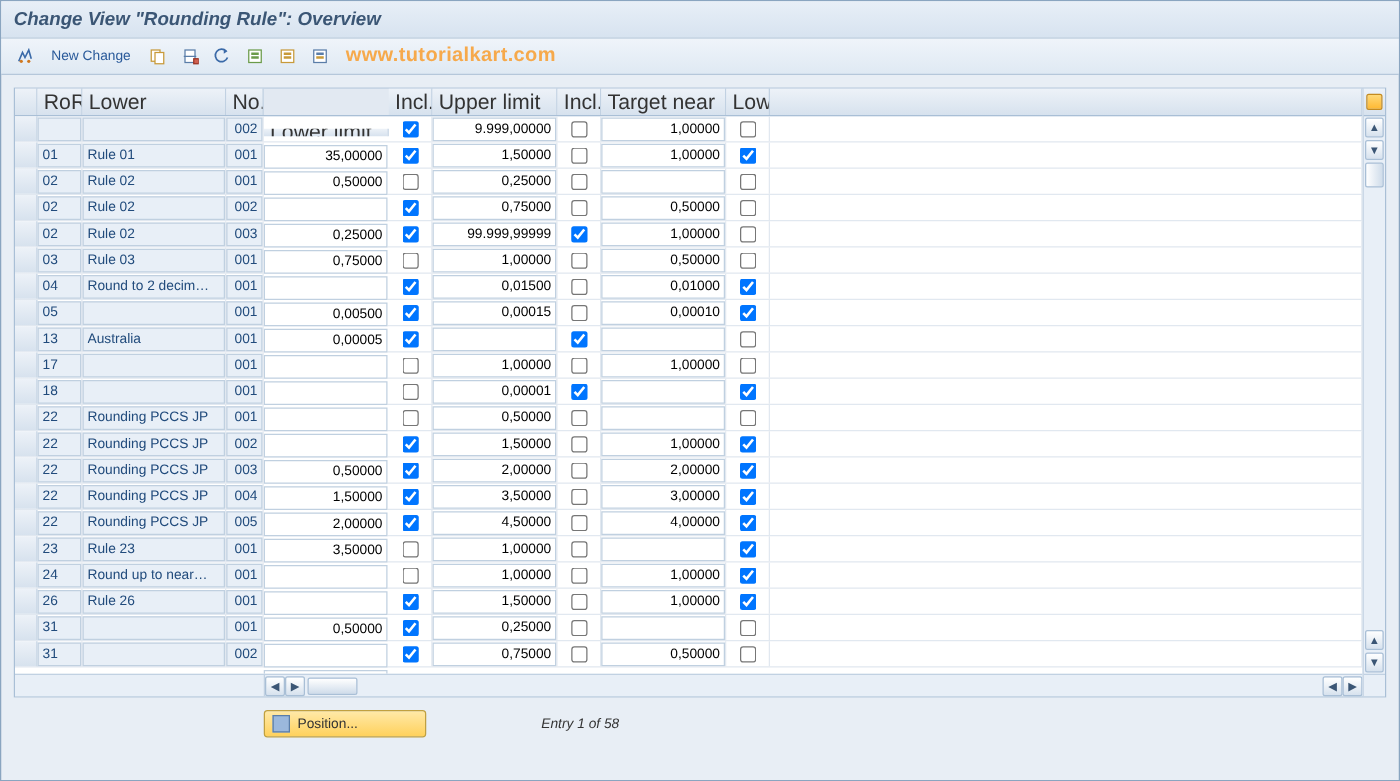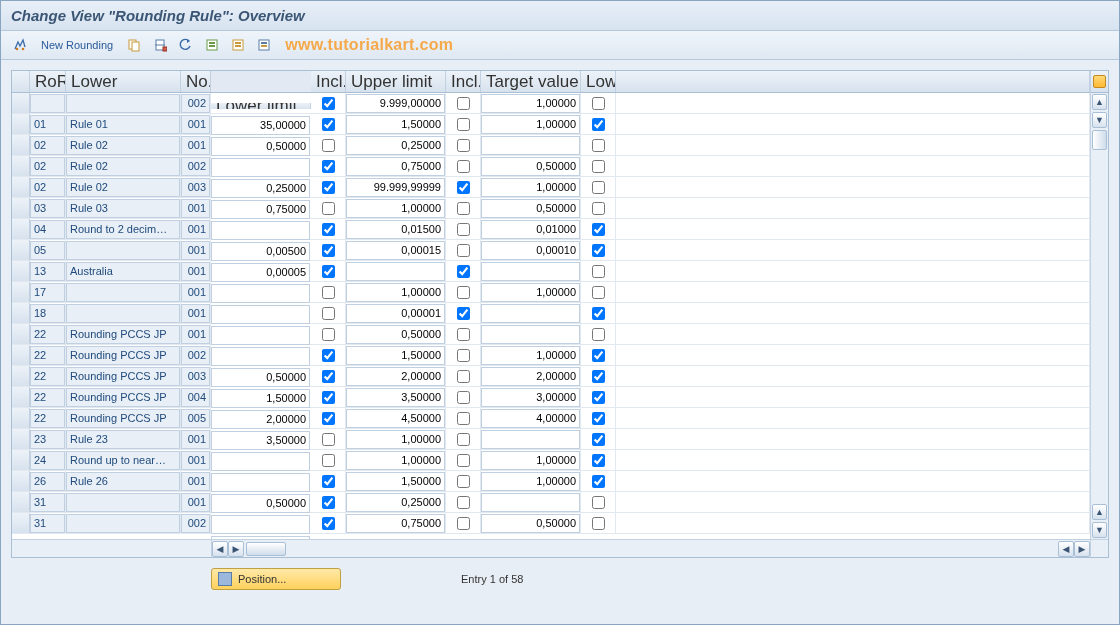--- a/index.html
+++ b/index.html
@@ -223,61 +223,61 @@
       top:0; left:0; right:0;
       height: 20px;
       background: linear-gradient(to right,#fff,#cfdcea);
       border:1px solid #a9bfd6;
       border-radius:2px;
     }
     .footer {
       display:flex;
       align-items:center;
       padding: 10px 0 0 200px;
-      gap: 120px;
+      gap: 92px;
     }
     .pos-btn {
       width: 130px;
       height: 22px;
       background: linear-gradient(to bottom,#ffe9a8,#ffd15c);
       border: 1px solid #c0a040;
       border-radius: 3px;
       display:flex;
       align-items:center;
       gap:6px;
       padding: 0 6px;
       cursor:pointer;
       font-size:11px;
       color:#333;
     }
     .pos-btn .btn-ico {
       width:14px;height:14px;
       background:#9bb8dc;
       border:1px solid #5a7da8;
     }
-    .entry-txt { font-size:11px; color:#333; }
+    .entry-txt { font-size:11px; color:#333;font-style:italic; }
     svg { display:block; }
   </style>
 </head>
 <body>
 
 <div class="window">
   <div class="title-bar">
     <span class="title-text">Change View "Rounding Rule": Overview</span>
   </div>
 
   <div class="toolbar">
     <div class="tb-icon-btn">
       <svg width="14" height="14" viewBox="0 0 14 14">
           <path d="M2 11 L5 4 L7 8 L10 2 L12 9" stroke="#3b6aa8" stroke-width="1.3" fill="none"></path>
           <circle cx="4" cy="11" r="1.3" fill="#d07820"></circle>
           <circle cx="10" cy="11" r="1.3" fill="#d07820"></circle>
         </svg>
     </div>
-    <span class="tb-text-btn">New Rounding</span>
+    <span class="tb-text-btn">New Change</span>
     <div class="tb-icon-btn">
       <svg width="14" height="14" viewBox="0 0 14 14">
           <rect x="2" y="2" width="7" height="9" fill="#fff" stroke="#c89a3a"></rect>
           <rect x="5" y="4" width="7" height="9" fill="#fff" stroke="#c89a3a"></rect>
         </svg>
     </div>
     <div class="tb-icon-btn">
       <svg width="14" height="14" viewBox="0 0 14 14">
           <rect x="3" y="2" width="8" height="10" fill="#fff" stroke="#5a7da8"></rect>
           <line x1="2" y1="7" x2="12" y2="7" stroke="#5a7da8"></line>
@@ -319,21 +319,21 @@
       <div class="grid-left">
         <div class="grid-header">
           <div class="gh-rowhdr"></div>
           <div class="gh-cell col-rorul">RoRul</div>
           <div class="gh-cell col-name">Lower</div>
           <div class="gh-cell col-no">No.</div>
           <div class="gh-cell col-lower">Lower limit</div>
           <div class="gh-cell col-incl1">Incl.</div>
           <div class="gh-cell col-upper">Upper limit</div>
           <div class="gh-cell col-incl2">Incl.</div>
-          <div class="gh-cell col-target">Target value</div>
+          <div class="gh-cell col-target">Target near</div>
           <div class="gh-cell col-roll">Lower.</div>
           <div class="gh-cell col-rest"></div>
         </div>
         <div class="grid-body" id="grid-body">
             <div class="grid-row">
               <div class="gb-rowhdr"></div>
               <div class="gb-cell col-rorul">
                 <input class="gb-input ro" readonly="" style="">
               </div>
               <div class="gb-cell col-name">

